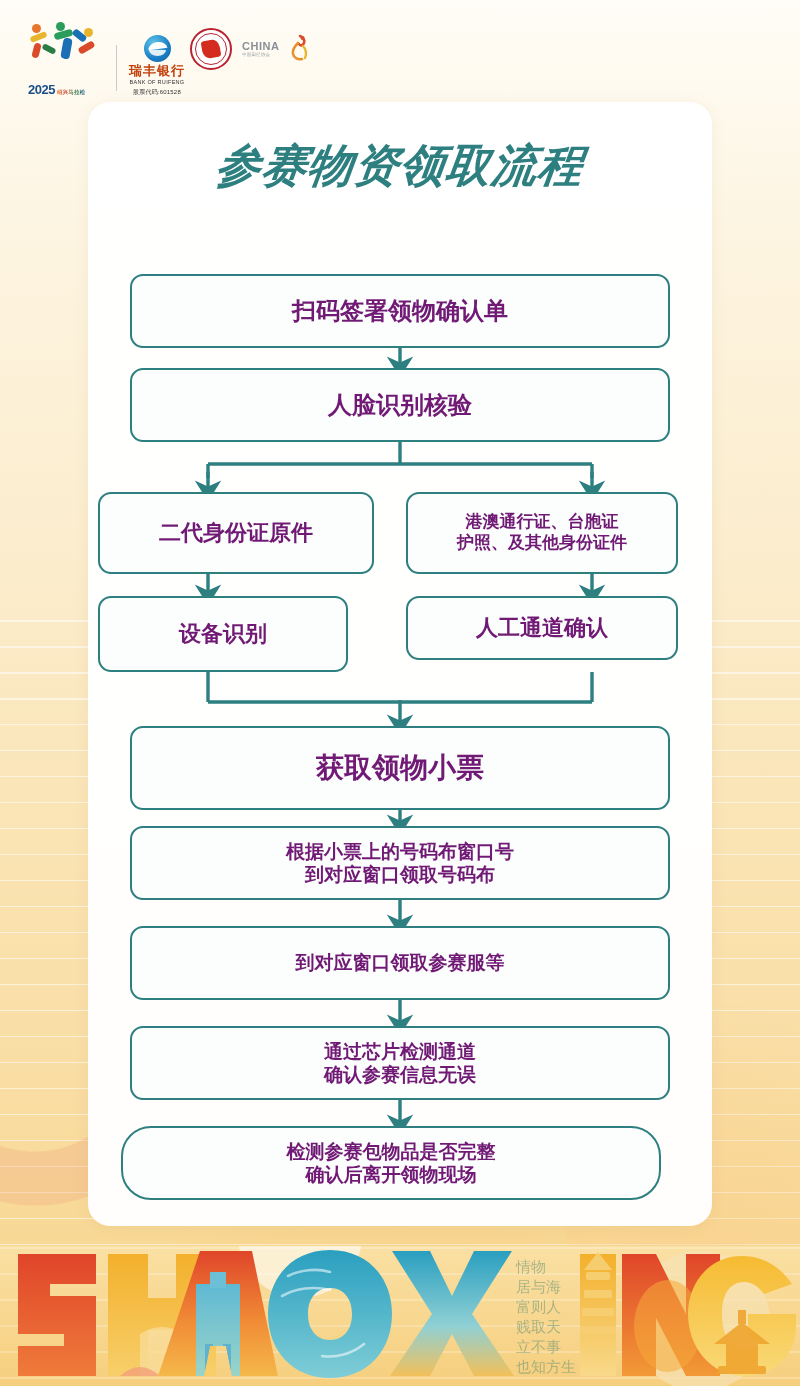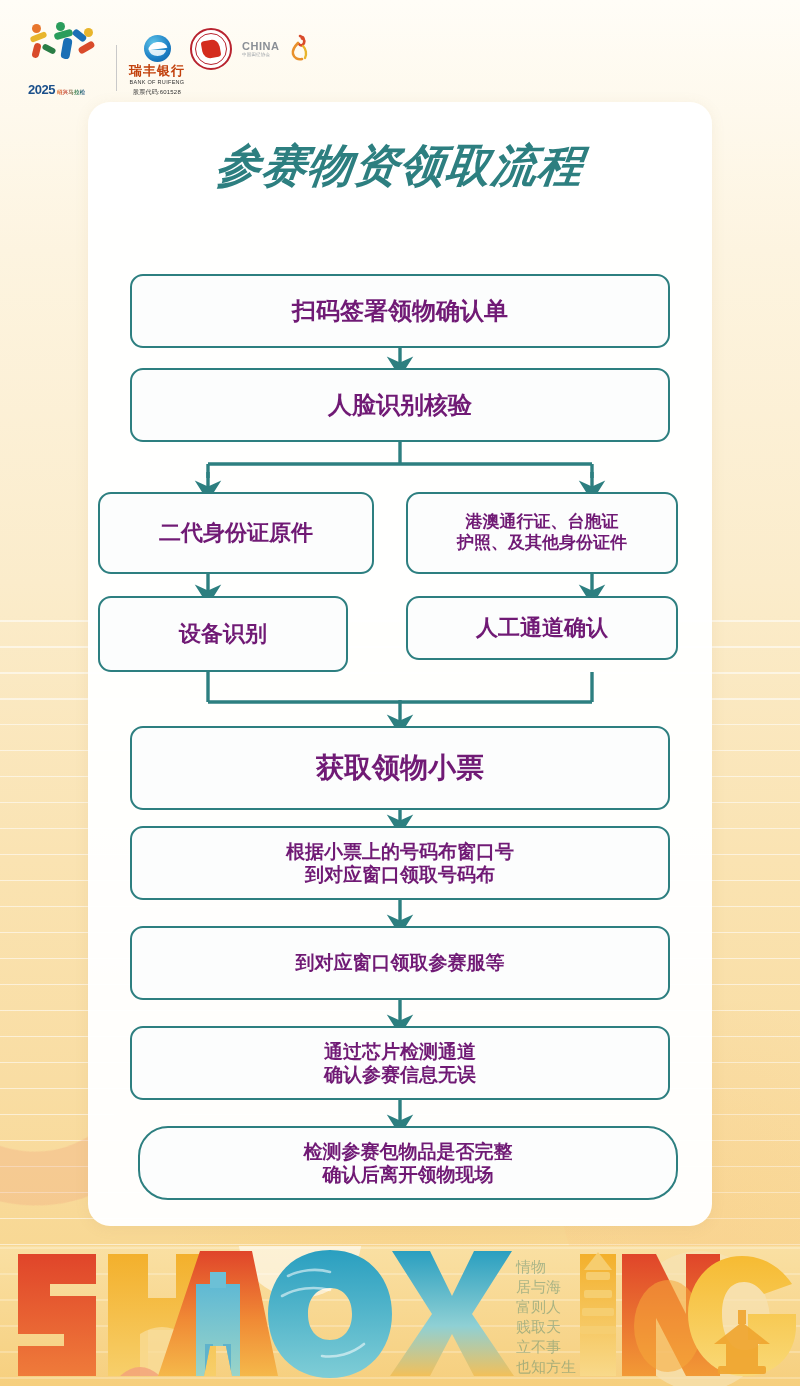--- a/index.html
+++ b/index.html
@@ -312,21 +312,21 @@
       </span>
     </div>
 
     <div class="fbox" style="left:42px; top:764px; width:540px; height:74px; font-size:19px;">
       <span>
         <span class="l2">通过芯片检测通道</span>
         <span class="l2">确认参赛信息无误</span>
       </span>
     </div>
 
-    <div class="fbox" style="left:50px; top:864px; width:540px; height:74px; font-size:19px;border-radius:30px;">
+    <div class="fbox" style="left:33px; top:864px; width:540px; height:74px; font-size:19px;border-radius:30px;">
       <span>
         <span class="l2">检测参赛包物品是否完整</span>
         <span class="l2">确认后离开领物现场</span>
       </span>
     </div>
 
   </div>
 </div>
 
 <div class="bottom">

